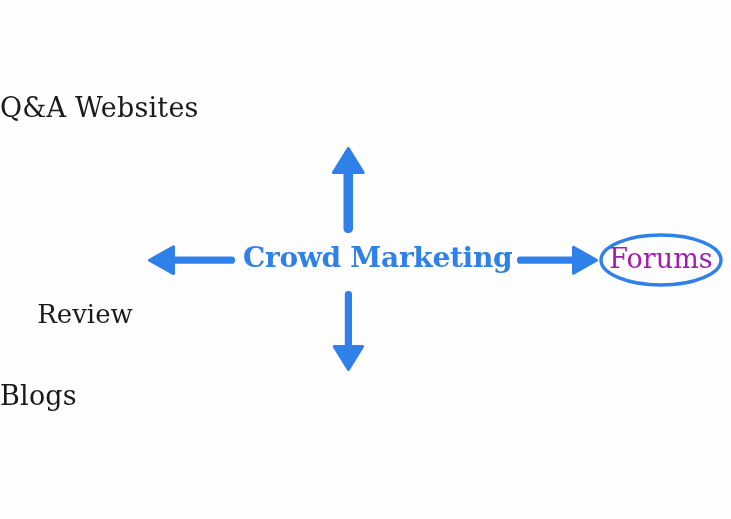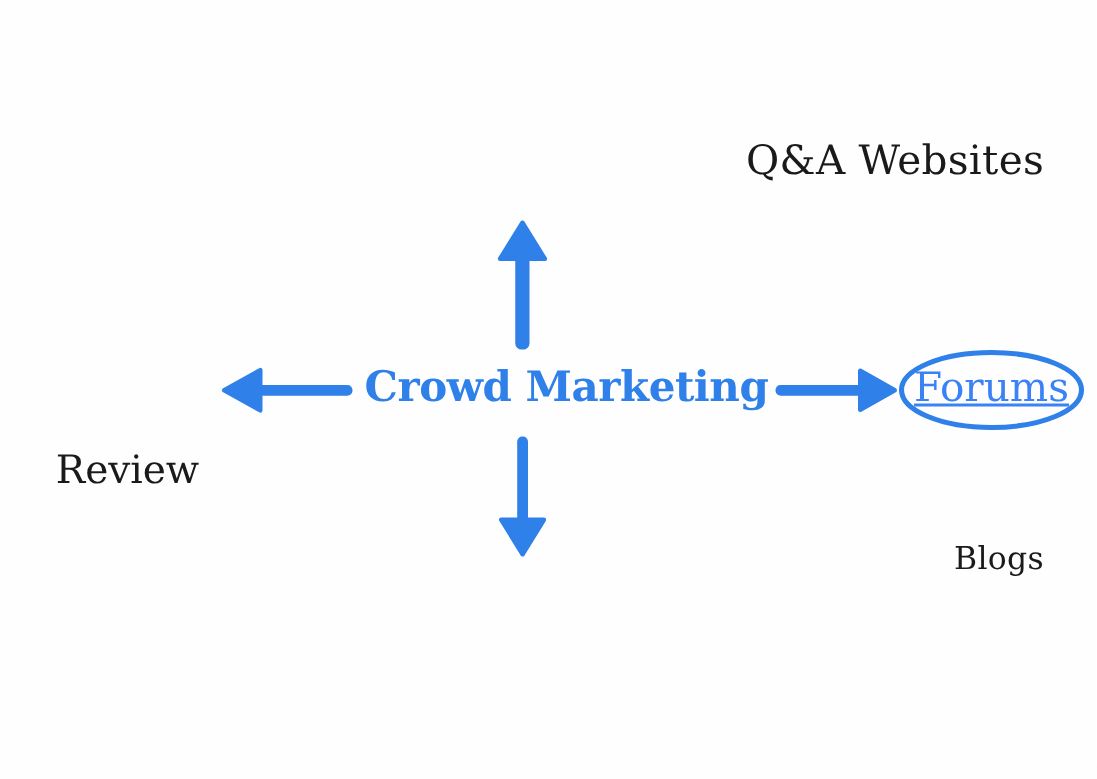--- a/index.html
+++ b/index.html
@@ -32,31 +32,31 @@
     font-family: "DejaVu Serif", serif;
     font-weight: 400;
     white-space: pre;
     line-height: 1.15;
   }
   
   #label-qa {
     left: 0;
     top: 92px;
     width: 696px;
-    text-align: right;
+    text-align: left;
     font-size: 27px;
     letter-spacing: 0.2px;
   }
   
   #label-blogs {
     left: 0;
-    top: 360px;
+    top: 380px;
     width: 696px;
-    text-align: right;
-    font-size: 21px;
+    text-align: left;
+    font-size: 27px;
     letter-spacing: 0.2px;
   }
   
   #label-review {
     left: 0px;
     top: 224px;
     width: 142px;
     text-align: center;
     font-size: 26px;
     line-height: 36px;
@@ -116,19 +116,19 @@
 
     <ellipse cx="661" cy="260" rx="60" ry="25" fill="none" stroke="#2f80e8" stroke-width="3.4"></ellipse>
   </svg>
 
   <div class="node-label" id="label-qa" style="color: rgb(26, 26, 26);">Q&amp;A Websites</div>
 
   <div class="node-label" id="label-review" style="color: rgb(26, 26, 26);">
     <span class="line">Review</span>
   </div>
 
-  <div class="node-label" id="label-forums" style="color: #3b82f6; text-decoration: underline;">Forums</div>
+  <div class="node-label" id="label-forums" style="color: #a21caf;">Forums</div>
 
   <div class="node-label" id="label-blogs" style="color: rgb(26, 26, 26);">Blogs</div>
 
   <div id="label-center" style="color: rgb(47, 128, 232);">Crowd Marketing</div>
 
 </div>
 
 </body></html>

